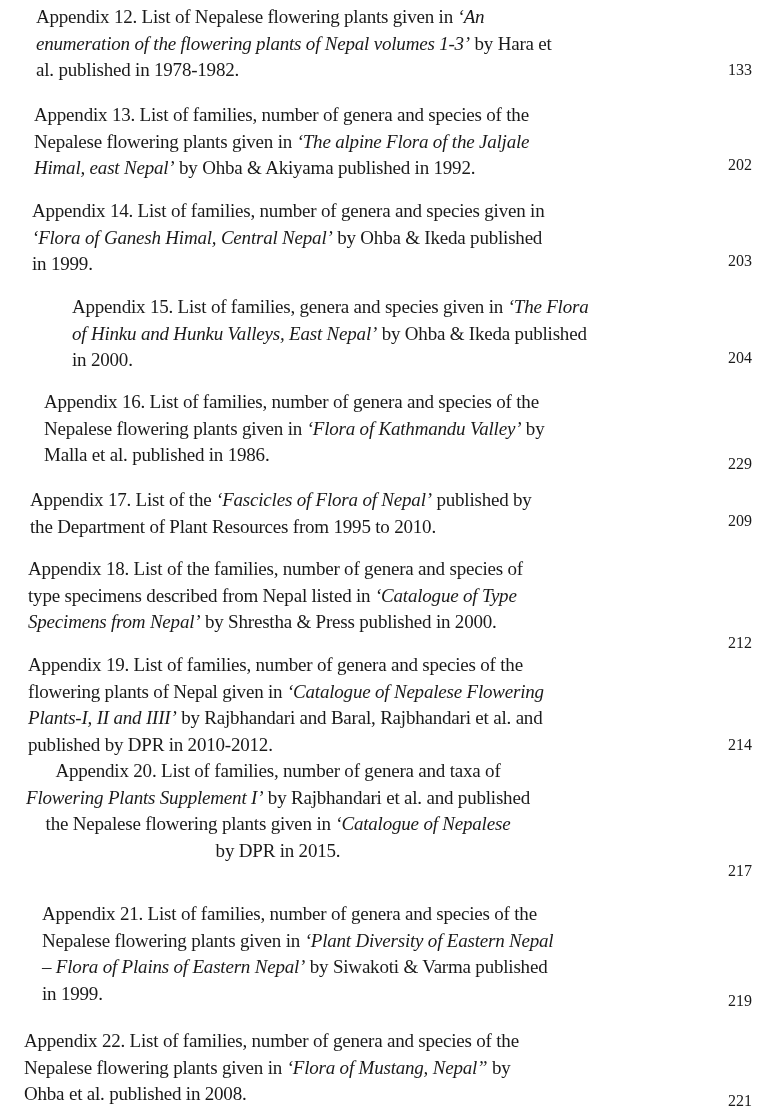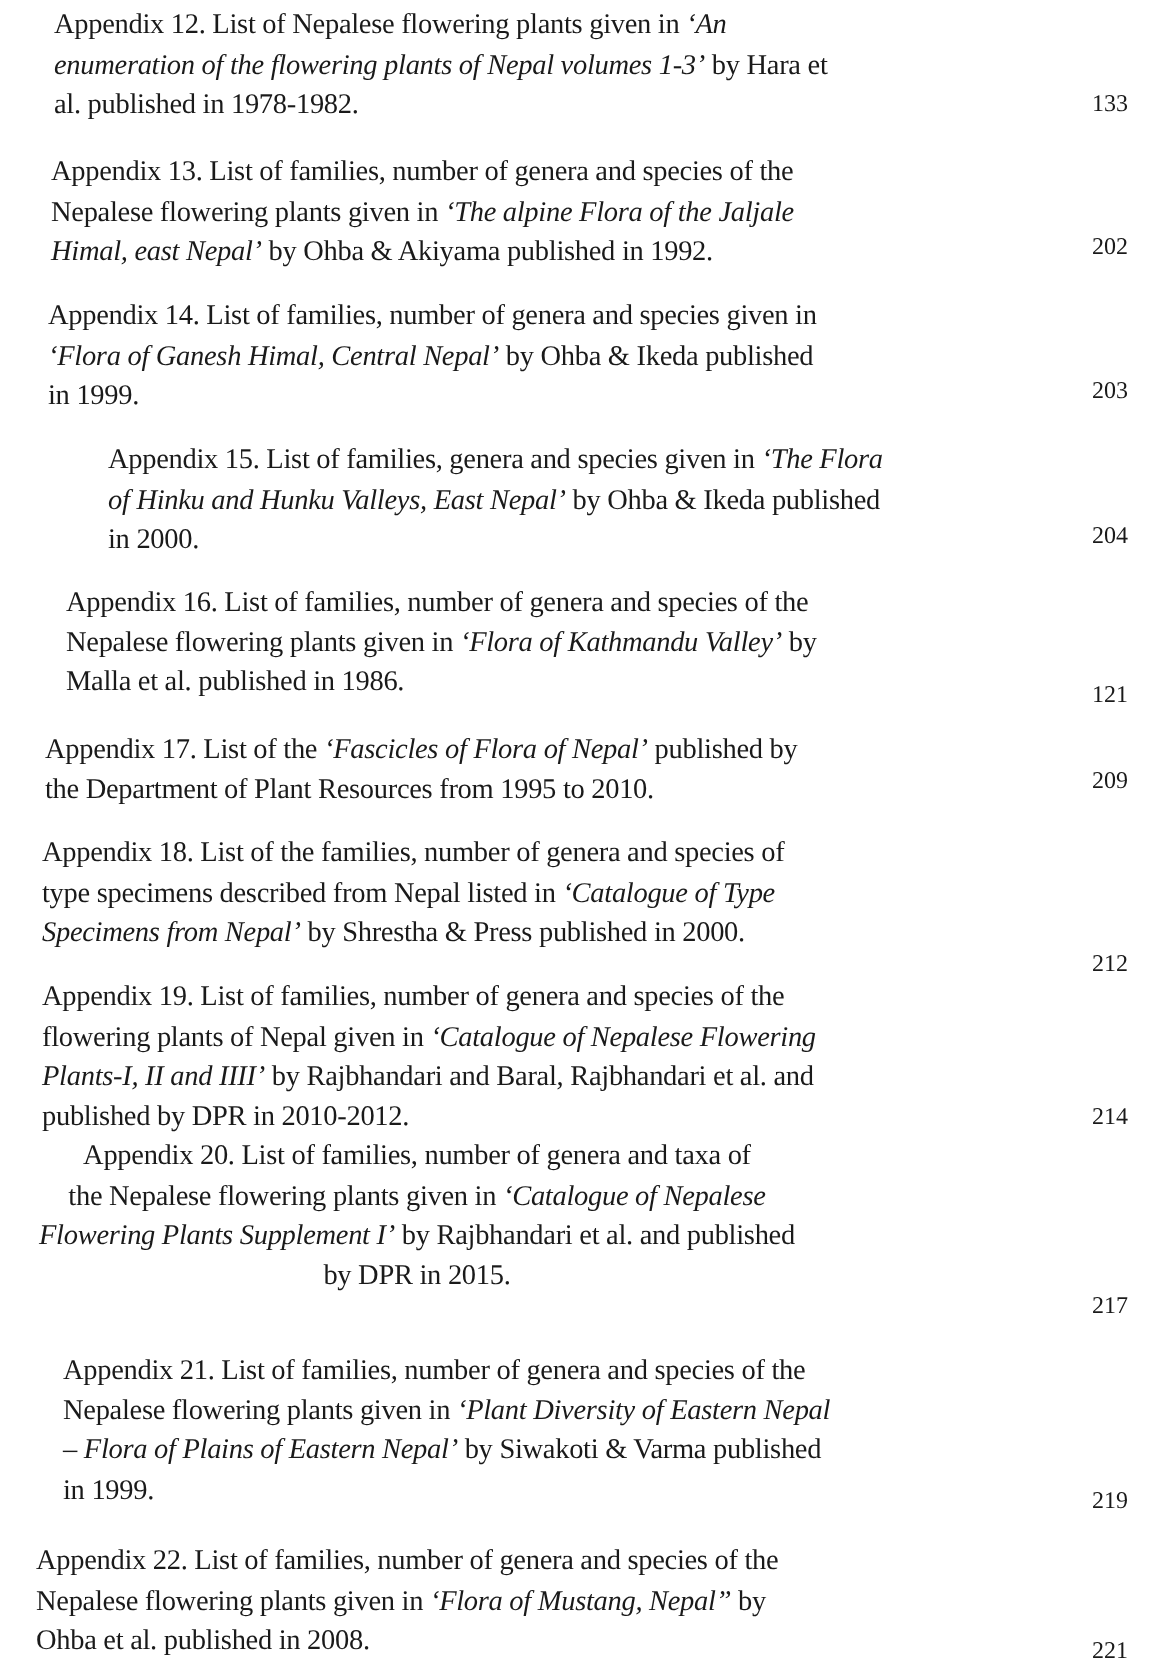--- a/index.html
+++ b/index.html
@@ -54,21 +54,21 @@
         <span class="line">in 2000.</span>
       </div>
     <div class="page" style="top: 51px; font-family: Liberation Serif, serif;">204</div>
   </div>
     <div class="entry" style="top: 389px;">
     <div class="text" style="left: 44px; top: 0px;">
         <span class="line">Appendix 16. List of families, number of genera and species of the</span>
         <span class="line">Nepalese flowering plants given in <i>‘Flora of Kathmandu Valley’</i> by</span>
         <span class="line">Malla et al. published in 1986.</span>
       </div>
-    <div class="page" style="top: 62px;">121</div>
+    <div class="page" style="top: 62px;">229</div>
   </div>
     <div class="entry" style="top: 487px;">
     <div class="text" style="left: 30px; top: 0px;">
         <span class="line">Appendix 17. List of the <i>‘Fascicles of Flora of Nepal’</i> published by</span>
         <span class="line">the Department of Plant Resources from 1995 to 2010.</span>
       </div>
     <div class="page" style="top: 21px;">209</div>
   </div>
     <div class="entry" style="top: 556px;">
     <div class="text" style="left: 28px; top: 0px;">
@@ -83,22 +83,22 @@
         <span class="line">Appendix 19.  List of families, number of genera and species of the</span>
         <span class="line">flowering plants of Nepal given in <i>‘Catalogue of Nepalese Flowering</i></span>
         <span class="line"><i>Plants-I, II and IIII’</i> by Rajbhandari and Baral, Rajbhandari et al. and</span>
         <span class="line">published by DPR in 2010-2012.</span>
       </div>
     <div class="page" style="top: 80px;">214</div>
   </div>
     <div class="entry" style="top: 758px;">
     <div class="text" style="left: 26px; top: 0px; text-align: center;">
         <span class="line">Appendix 20. List of families, number of genera and taxa of</span>
+        <span class="line"><i>Flowering Plants Supplement I’</i> by Rajbhandari et al. and published</span>
         <span class="line">the Nepalese flowering plants given in <i>‘Catalogue of  Nepalese</i></span>
-        <span class="line"><i>Flowering Plants Supplement I’</i> by Rajbhandari et al. and published</span>
         <span class="line">by  DPR in 2015.</span>
       </div>
     <div class="page" style="top: 100px; font-family: Liberation Serif, serif;">217</div>
   </div>
     <div class="entry" style="top: 901px;">
     <div class="text" style="left: 42px; top: 0px;">
         <span class="line">Appendix 21. List of families, number of genera and species of the</span>
         <span class="line">Nepalese flowering plants given in <i>‘Plant Diversity of Eastern Nepal</i></span>
         <span class="line"><i>– Flora of Plains of Eastern Nepal’</i> by Siwakoti &amp; Varma published</span>
         <span class="line">in 1999.</span>

